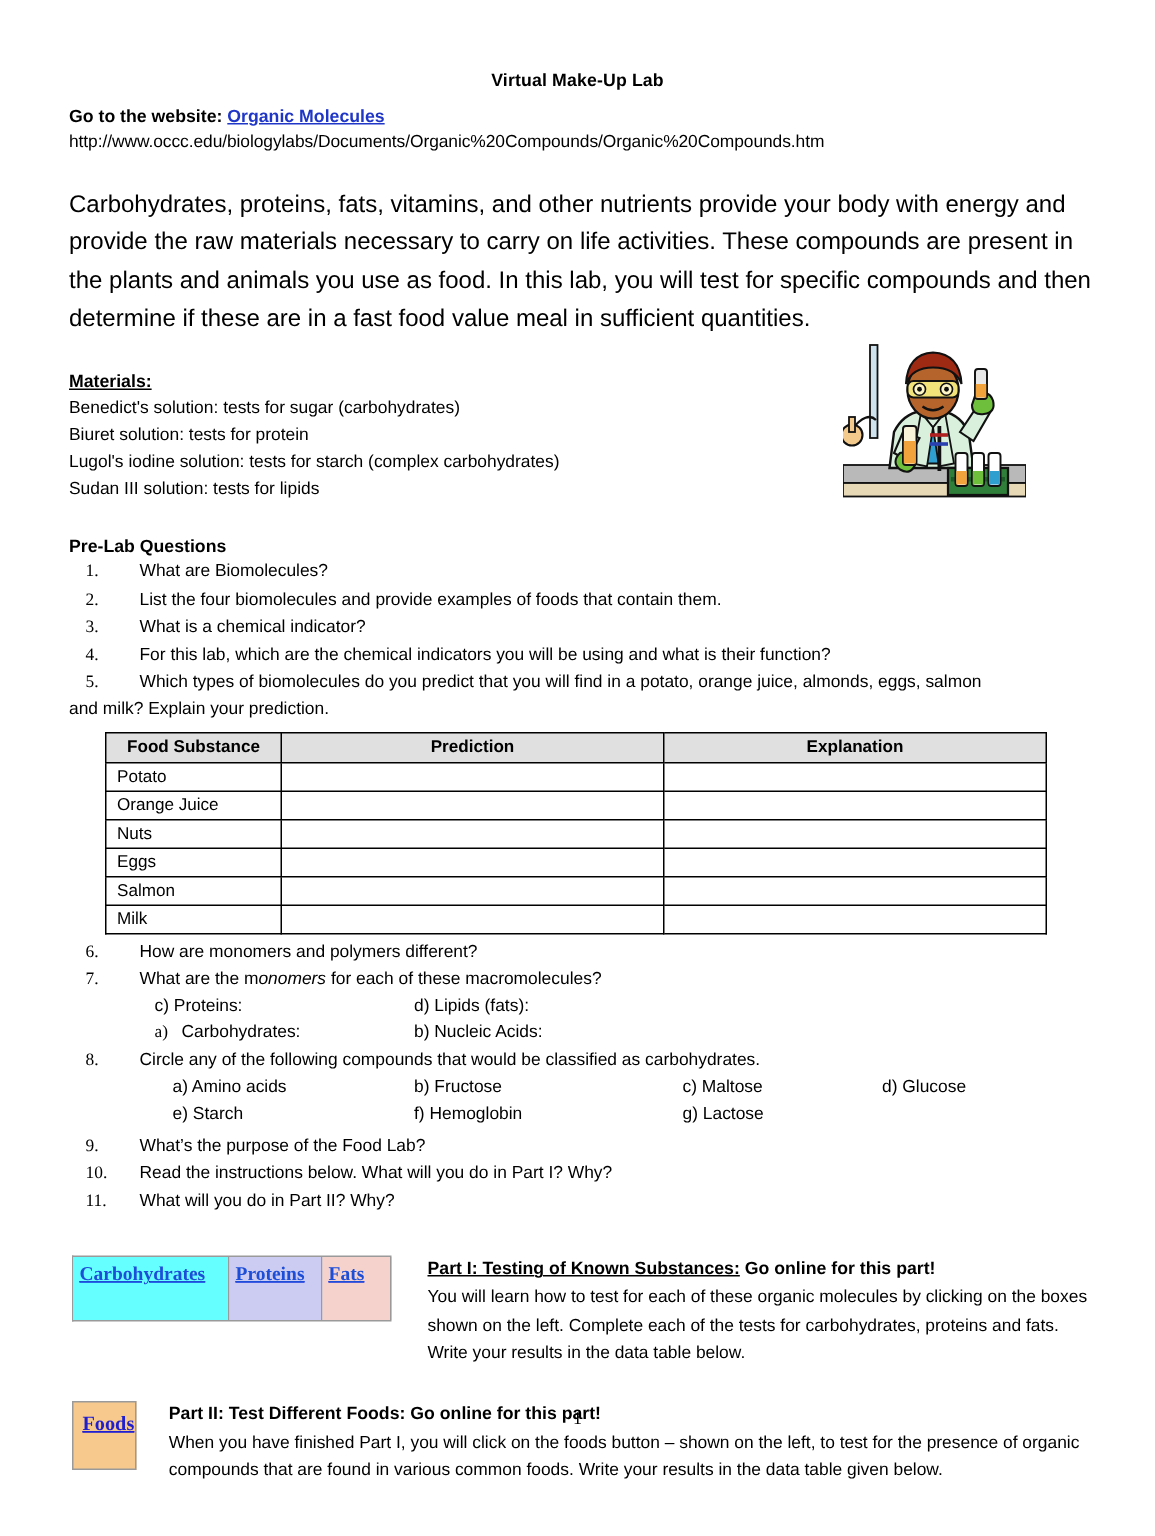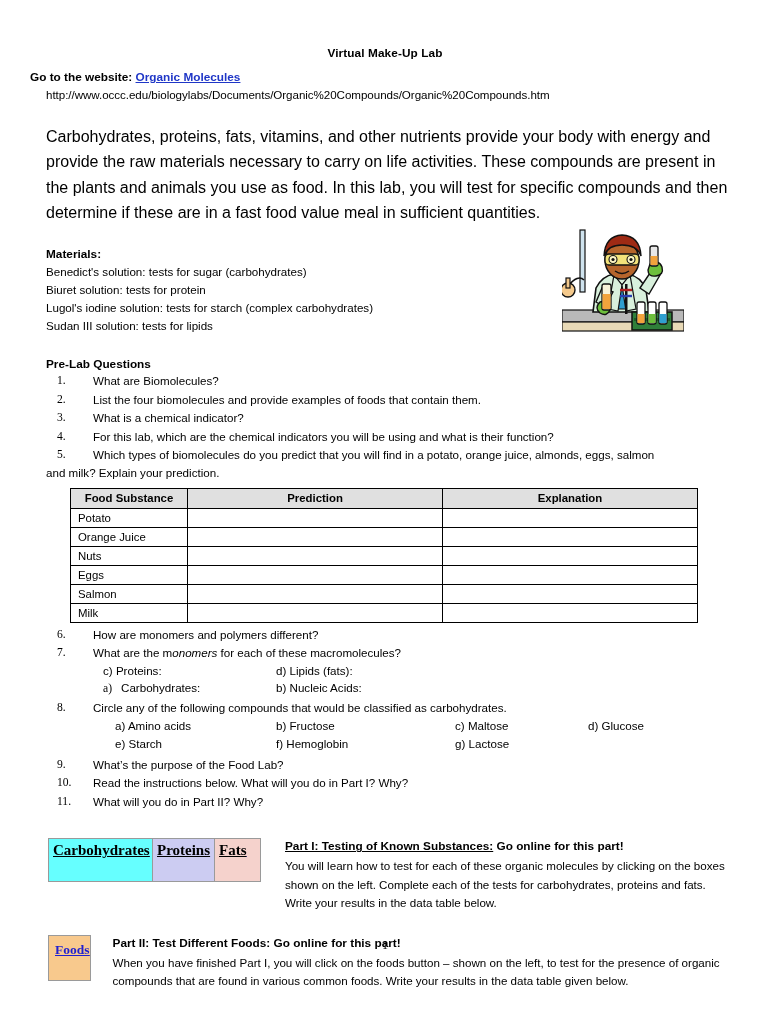--- a/index.html
+++ b/index.html
@@ -24,21 +24,21 @@
     text-align: center;
     font-weight: bold;
     font-size: 11.8px;
     margin: 0;
     padding-top: 46px;
     letter-spacing: 0.1px;
   }
   .website-line {
     margin: 0;
     padding-top: 10px;
-    padding-left: 30px;
+    padding-left: 46px;
     font-weight: bold;
     font-size: 11.8px;
   }
   .website-line .link {
     color: #1F36C7;
     text-decoration: underline;
   }
   .url-line {
     margin: 0;
     padding-left: 46px;
@@ -54,21 +54,21 @@
     line-height: 1.58;
     font-size: 16px;
   }
   .section-head {
     margin: 0;
     padding-left: 46px;
     padding-top: 22px;
     font-weight: bold;
     font-size: 11.8px;
   }
-  .section-head span { }
+  .section-head span { text-decoration: underline; }
   .materials-list {
     margin: 0;
     padding-left: 46px;
     padding-top: 2px;
     line-height: 1.55;
     font-size: 11.6px;
   }
   .prelab-head {
     margin: 0;
     padding-left: 46px;
@@ -160,22 +160,22 @@
     width: 213px;
   }
   .lab-btn {
     border-right: 1px solid #9a9a9a;
     padding: 3px 4px 0 4px;
     display: block;
   }
   .lab-btn .lbl {
     font-family: "Liberation Serif", serif;
     font-weight: bold;
-    font-size: 15px;
-    color: #000000;
+    font-size: 13px;
+    color: #1d4ed8;
     text-decoration: underline;
     white-space: nowrap;
   }
   .btn-carb { background: #66FFFF; width: 104px; }
   .btn-prot { background: #CCCCF2; width: 62px; }
   .btn-fats { background: #F5D2CC; width: 46px; border-right: 1px solid #9a9a9a;}
 
   .foods-btn {
     background: #F8C98D;
     border: 1.5px solid #9a9a9a;

